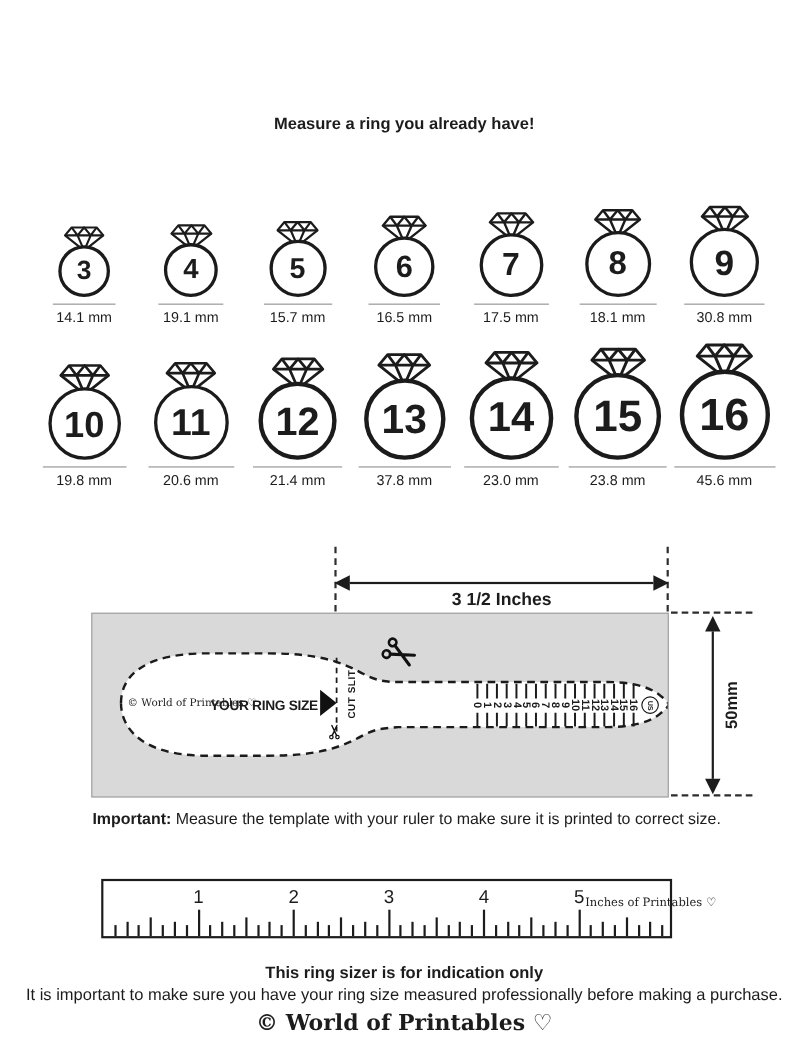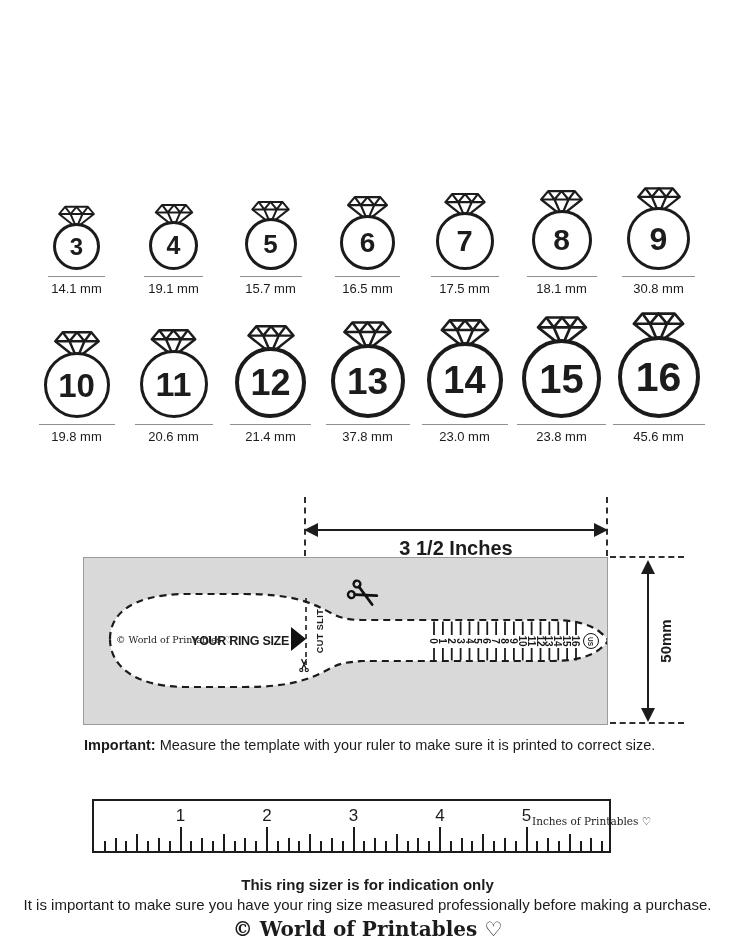--- a/index.html
+++ b/index.html
@@ -20,21 +20,21 @@
   .ring-num{font-weight:bold;line-height:1;}
   .ring-underline{height:1px;background:#8f8f8f;margin-top:6px;}
   .ring-mm{font-size:13px;margin-top:4px;}
   
   .vdash{width:0;border-left:2px dashed #2e2e2e;}
   .hdash{height:0;border-top:2px dashed #2e2e2e;}
   .dim-arrow-h{left:304px;top:522px;width:304px;height:16px;display:flex;align-items:center;}
   .dim-arrow-h .line{flex:1;height:2.5px;background:#1c1c1c;}
   .head-l{width:0;height:0;border-top:7px solid transparent;border-bottom:7px solid transparent;border-right:14px solid #1c1c1c;}
   .head-r{width:0;height:0;border-top:7px solid transparent;border-bottom:7px solid transparent;border-left:14px solid #1c1c1c;}
-  .dim-label-h{left:306px;top:537px;width:300px;text-align:center;font-size:20px;font-weight:bold;}
+  .dim-label-h{left:306px;top:537px;width:300px;text-align:center;font-size:16px;font-weight:bold;}
   .dim-arrow-v{left:640px;top:560px;width:16px;height:162px;display:flex;flex-direction:column;align-items:center;}
   .dim-arrow-v .line{flex:1;width:2.5px;background:#1c1c1c;}
   .head-u{width:0;height:0;border-left:7px solid transparent;border-right:7px solid transparent;border-bottom:14px solid #1c1c1c;}
   .head-d{width:0;height:0;border-left:7px solid transparent;border-right:7px solid transparent;border-top:14px solid #1c1c1c;}
   .dim-label-v{left:629px;top:631px;width:72px;height:20px;display:flex;align-items:center;justify-content:center;
                font-size:15px;font-weight:bold;transform:rotate(-90deg);}
   
   #sizer-box{left:83px;top:557px;width:525px;height:168px;background:#d9d9d9;border:1px solid #9b9b9b;box-sizing:border-box;}
   #paddle-svg{position:absolute;left:0;top:0;}
   .script{font-family:"DejaVu Serif",serif;white-space:nowrap;}
@@ -65,20 +65,21 @@
   .footer2{top:896px;left:0;width:735px;text-align:center;font-size:15px;}
   .footer-brand{top:917px;left:0;width:735px;text-align:center;font-size:20px;font-weight:bold;}
 </style>
 </head>
 <body>
 
 <div class="page">
 
 
   <div class="abs intro">
+    <div class="lead">Measure a ring you already have!</div>
   </div>
 
   <div class="abs ring-row" id="ring-row-1">
       <div class="ring-cell">
         <svg class="diamond" width="39" height="24" viewBox="0 0 64 40" style="margin-bottom:-6px">
           <path d="M13,3 L51,3 L61,15 L32,38 L3,15 Z"></path>
           <path d="M3,15 L61,15 M13,3 L22,15 L32,3 L42,15 L51,3 M22,15 L32,38 M42,15 L32,38"></path>
         </svg>
         <div class="ring-circle" style="width:47px;height:47px;border-width:3px">
           <span class="ring-num" style="font-size:24px">3</span>

